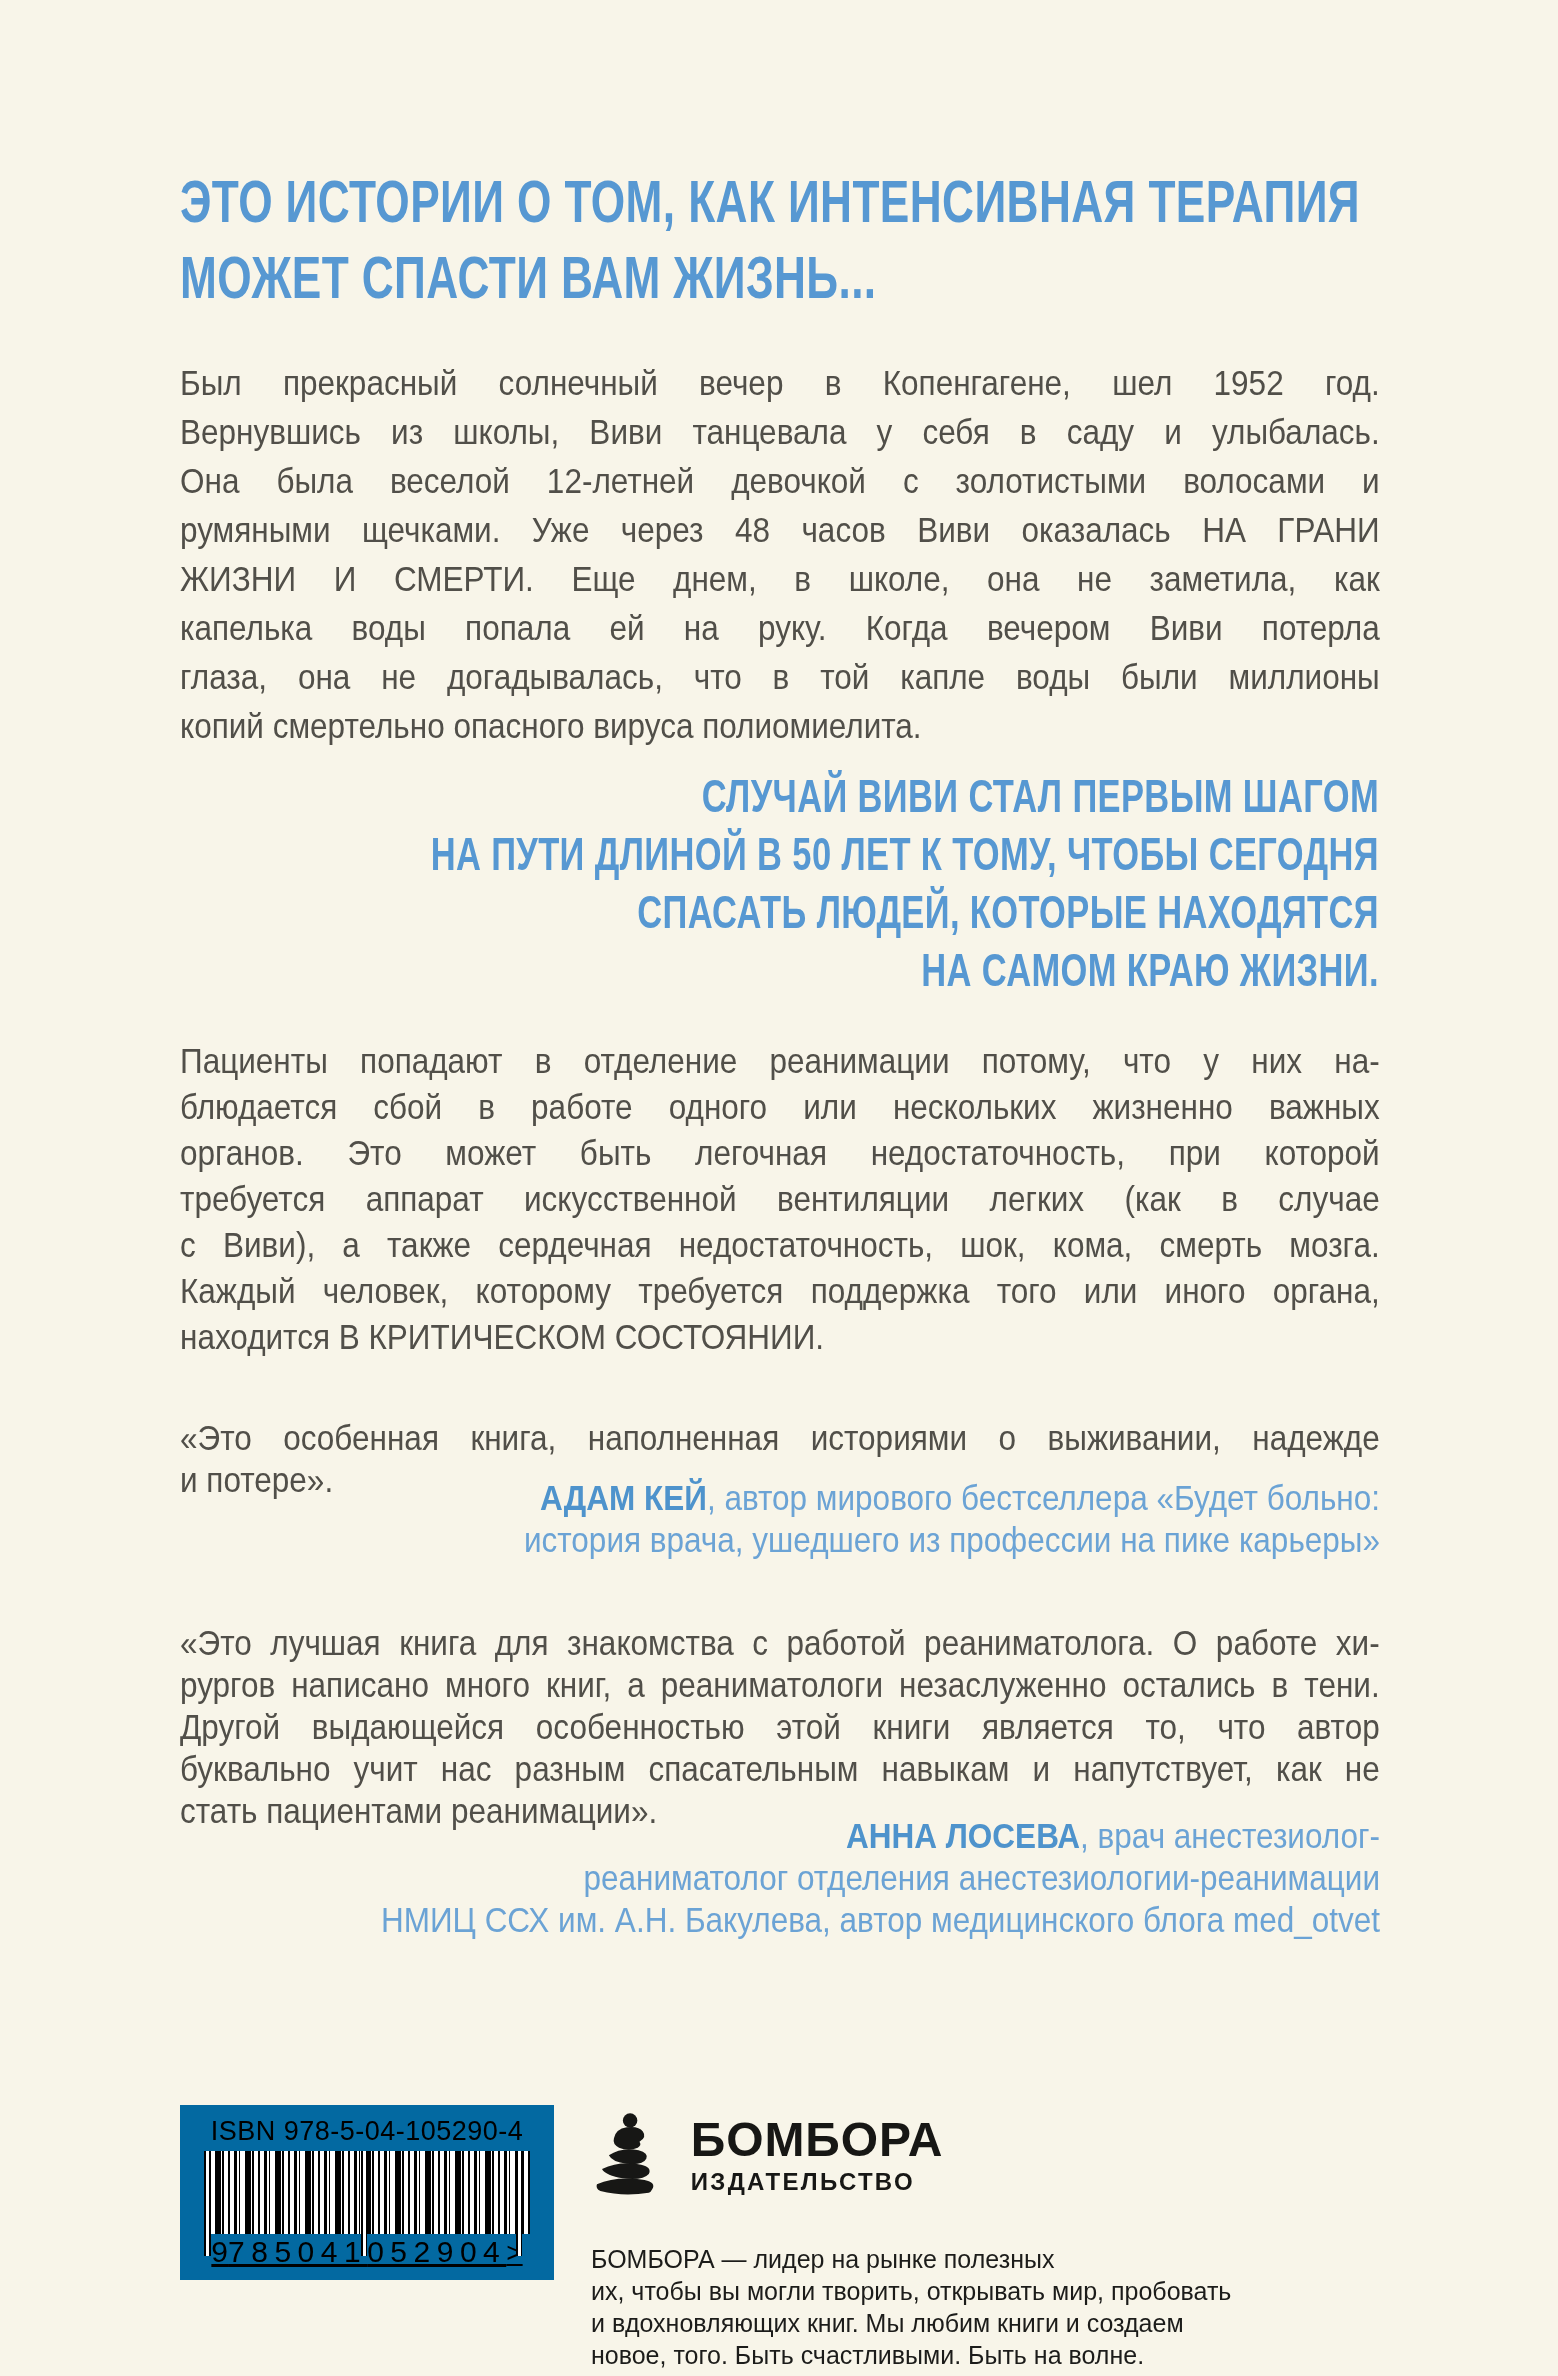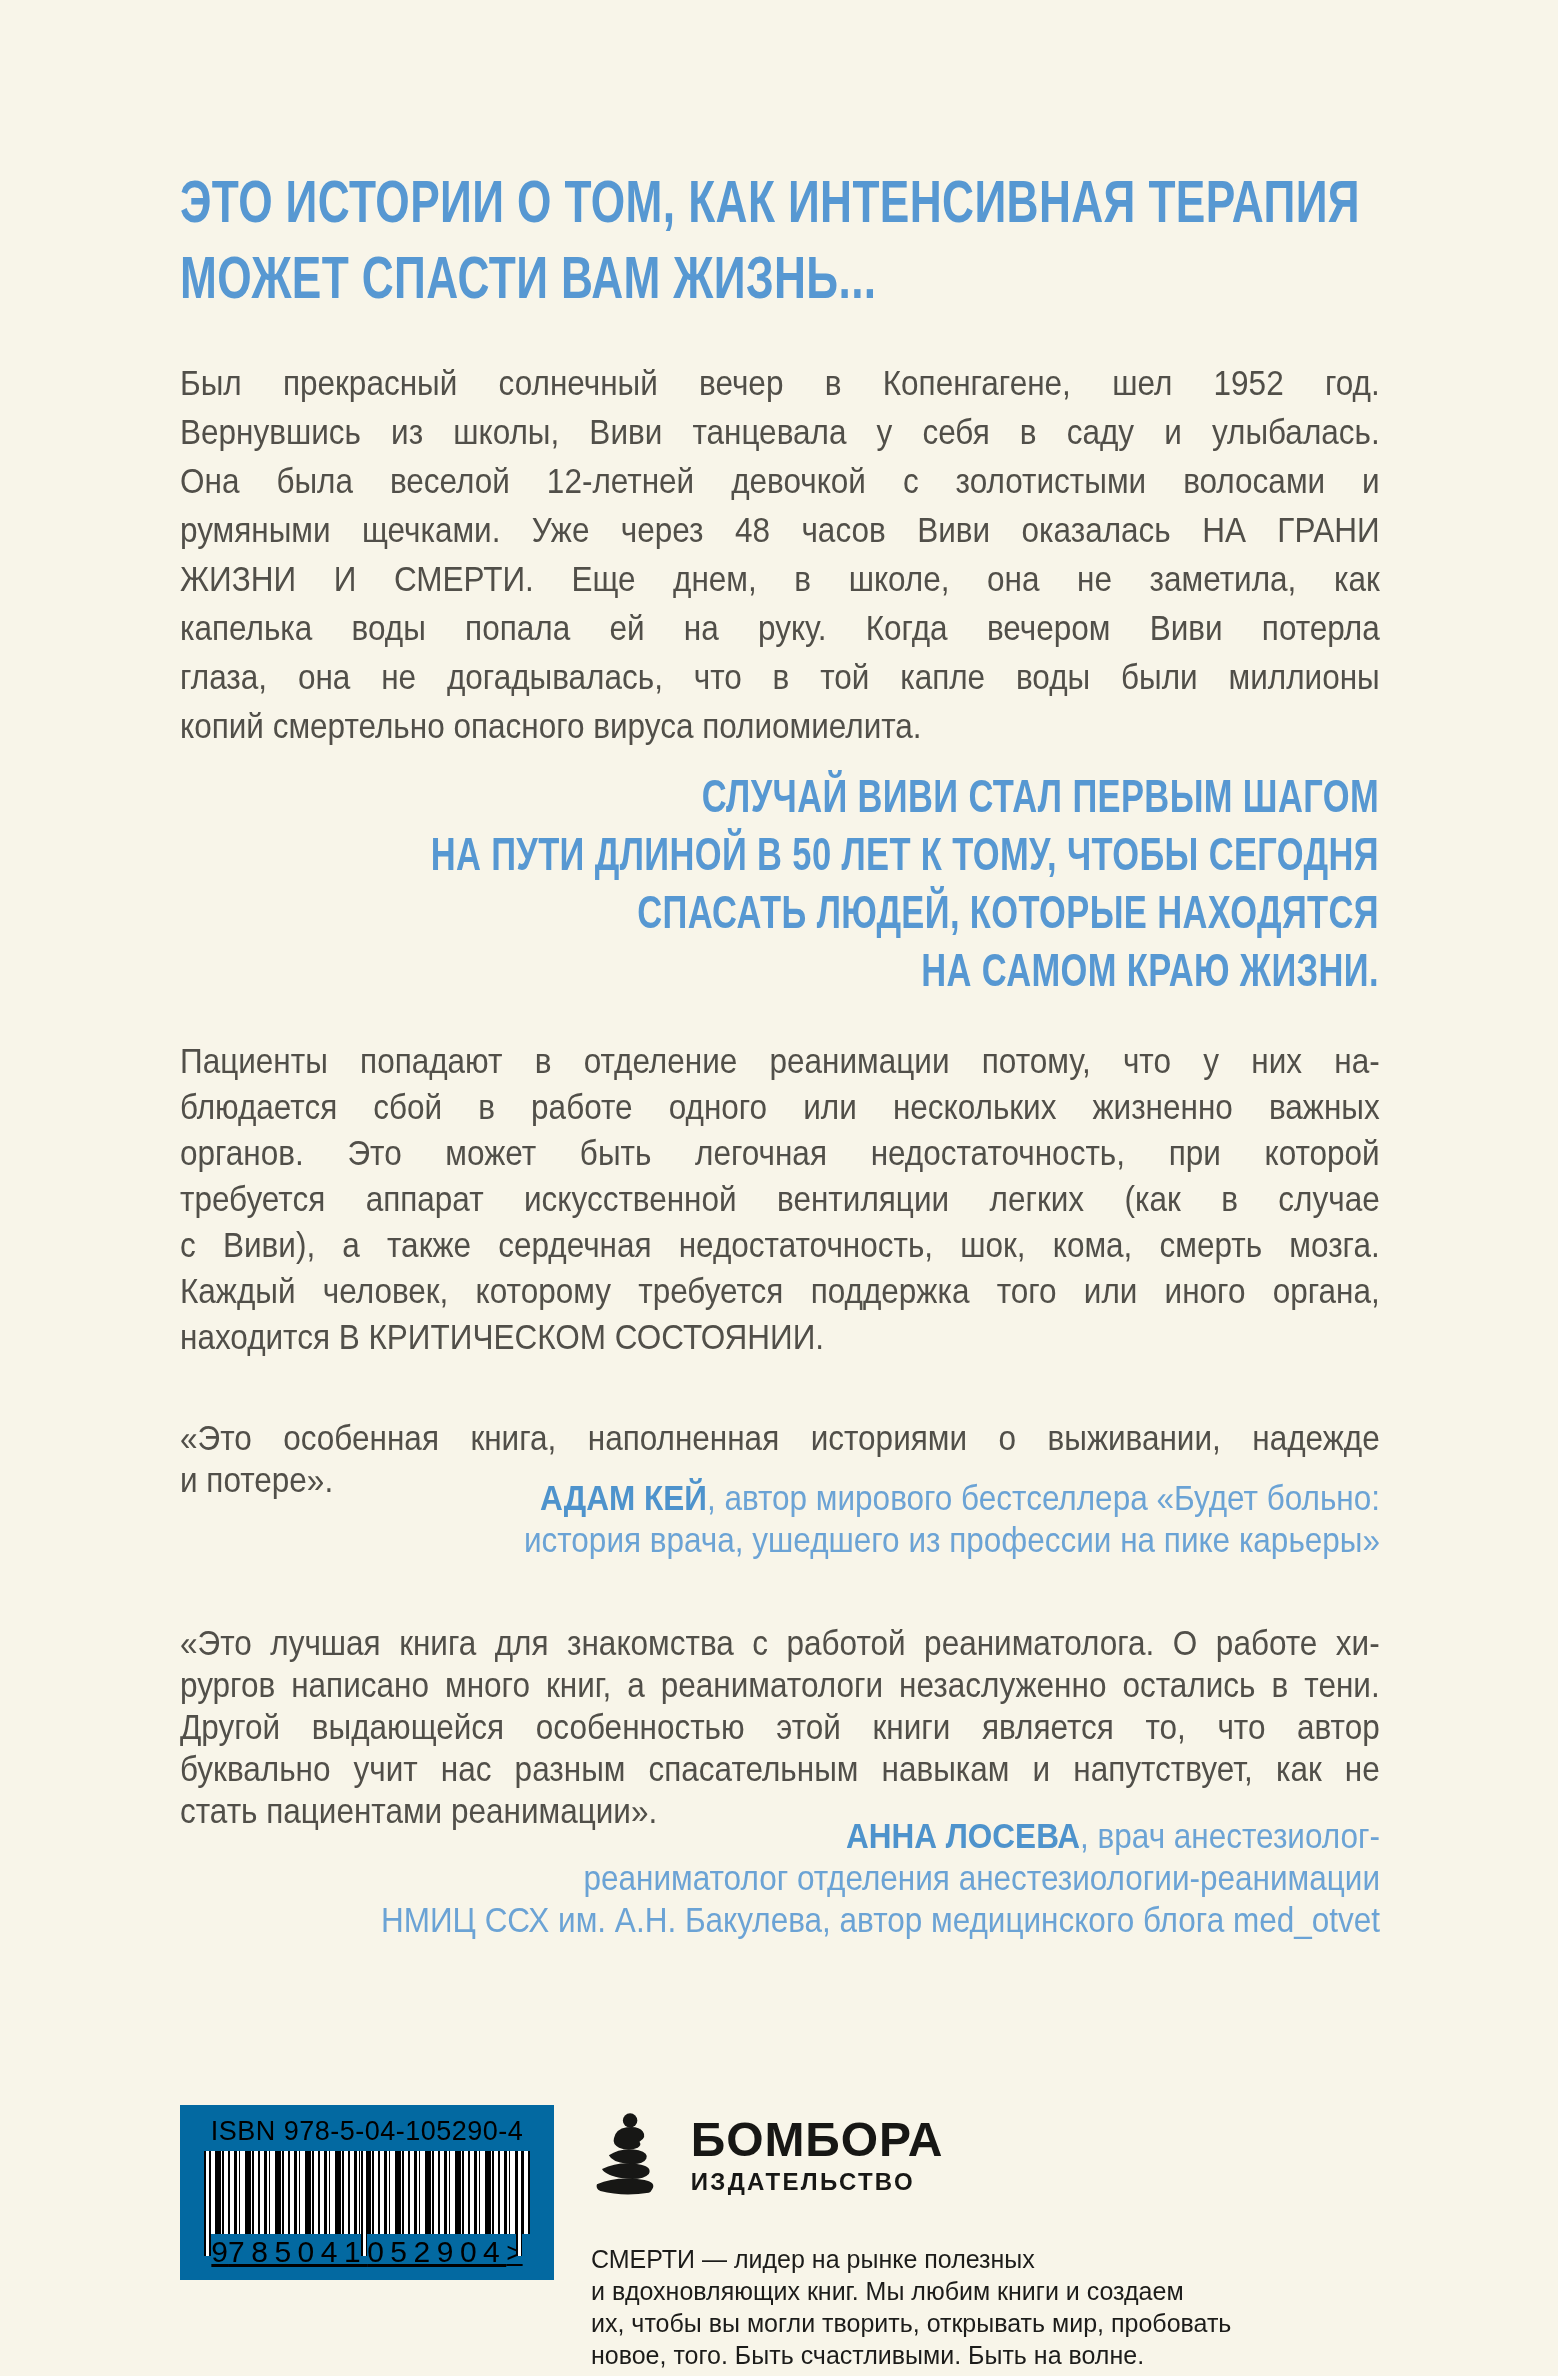--- a/index.html
+++ b/index.html
@@ -182,23 +182,23 @@
               <path d="M13 67 Q34 57 59 62 Q72 65 68 73 Q61 81 37 78 Q16 74 13 67 Z"></path>
               <path d="M7 85 Q30 75 63 80 Q77 83 72 91 Q70 95 68 95 Q38 100 11 93 Q5 90 7 85 Z"></path>
             </svg>
           </span>
           <span class="logo-names">
             <div class="logo-name">БОМБОРА</div>
             <div class="logo-sub">ИЗДАТЕЛЬСТВО</div>
           </span>
         </div>
         <div class="blurb">
-          <div class="bl-line">СМЕРТИ — лидер на рынке полезных</div>
+          <div class="bl-line">БОМБОРА — лидер на рынке полезных</div>
+          <div class="bl-line">их, чтобы вы могли творить, открывать мир, пробовать</div>
           <div class="bl-line">и вдохновляющих книг. Мы любим книги и создаем</div>
-          <div class="bl-line">их, чтобы вы могли творить, открывать мир, пробовать</div>
           <div class="bl-line">новое, того. Быть счастливыми. Быть на волне.</div>
         </div>
       </div>
 
     </div>
   </div>
 </div>
 
 
 </body></html>

